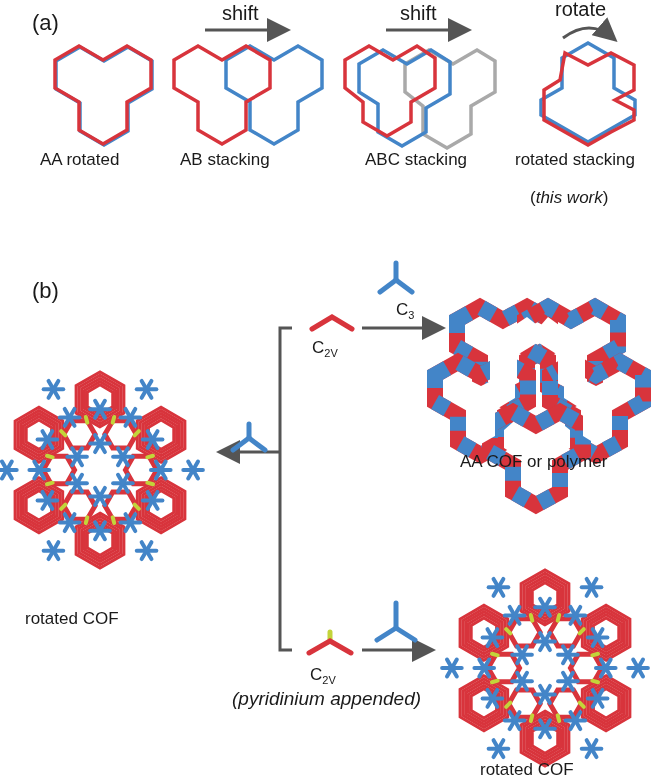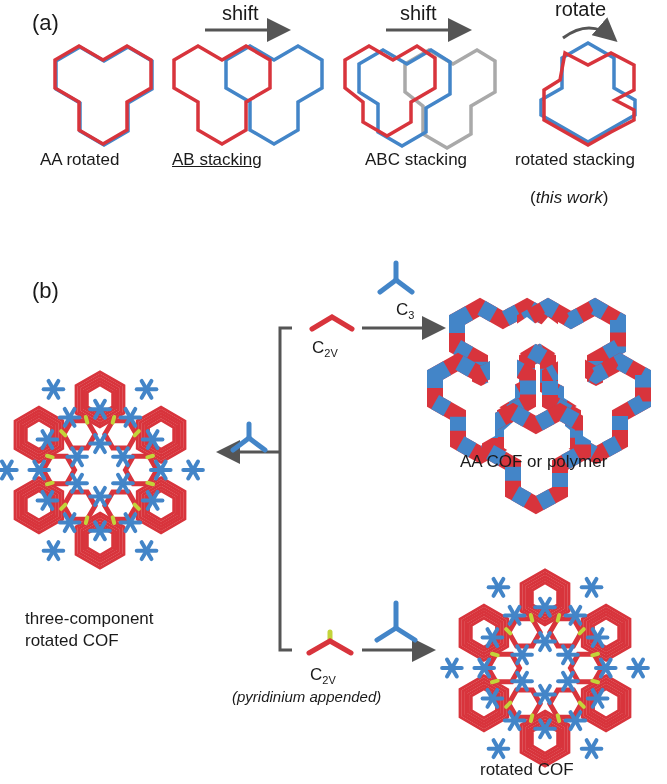--- a/index.html
+++ b/index.html
@@ -47,21 +47,21 @@
   <g fill="none" stroke-width="3.5">
     <path stroke="#4385c8" d="M590,43 L616,58 L616,88 L637,100 L637,115 L616,127 L590,142 L564,127 L543,115 L543,100 L564,88 L564,58 Z" transform="translate(-2,0)"></path>
     <path stroke="#d8343c" d="M565,53 L588,65 L611,53 L634,65 L634,90 L615,100 L634,110 L634,120 L611,132 L588,145 L565,132 L544,120 L544,90 L560,80 Z"></path>
   </g>
 </svg>
 
 <div class="lbl" style="left:400px;top:2px;width:70px;font-size:20px;">shift</div>
 <div class="lbl" style="left:555px;top:-2px;width:80px;font-size:20px;">rotate</div>
 
 <div class="lbl" style="left:40px;top:150px;width:130px;">AA rotated</div>
-<div class="lbl" style="left:172px;top:150px;width:140px;text-decoration:underline;">AB stacking</div>
+<div class="lbl" style="left:180px;top:150px;width:140px;">AB stacking</div>
 <div class="lbl" style="left:365px;top:150px;width:130px;">ABC stacking</div>
 <div class="lbl" style="left:515px;top:150px;width:150px;">rotated stacking</div>
 <div class="lbl" style="left:530px;top:188px;width:120px;"><span>(</span><span class="it">this work</span><span>)</span></div>
 
 <div class="panel-lbl" style="left:32px;top:278px;">(b)</div>
 
 <svg width="667" height="784" style="left:0;top:0;">
   <defs>
     <marker id="ah2" markerWidth="8" markerHeight="8" refX="6" refY="4" orient="auto">
       <path d="M0,0 L8,4 L0,8 Z" fill="#555"></path>
@@ -638,19 +638,18 @@
       <line x1="34.648232278140796" y1="-34.64823227814087" x2="38.80602015151769" y2="-38.80602015151778" stroke="#c3d43a" stroke-width="4" stroke-linecap="round"></line>
       <line x1="47.33036548816434" y1="-12.682133210023556" x2="53.010009346744056" y2="-14.203989195226384" stroke="#c3d43a" stroke-width="4" stroke-linecap="round"></line>
     </g>
 </svg>
 
 <div class="lbl" style="left:312px;top:338px;width:40px;"><span>C</span><sub>2V</sub></div>
 <div class="lbl" style="left:396px;top:300px;width:40px;"><span>C</span><sub>3</sub></div>
 <div class="lbl" style="left:460px;top:452px;width:150px;">AA COF or polymer</div>
 
 <div class="lbl" style="left:310px;top:665px;width:40px;"><span>C</span><sub>2V</sub></div>
-<div class="lbl it" style="left:232px;top:688px;width:190px;font-size:15px;">(pyridinium appended)</div>
+<div class="lbl it" style="left:232px;top:688px;width:190px;font-size:19px;">(pyridinium appended)</div>
 <div class="lbl" style="left:480px;top:760px;width:120px;">rotated COF</div>
 
 <div class="lbl" style="left:25px;top:608px;width:150px;line-height:22px;">
-  <div>three-component</div>
   <div>rotated COF</div>
 </div>
 
 </body></html>

